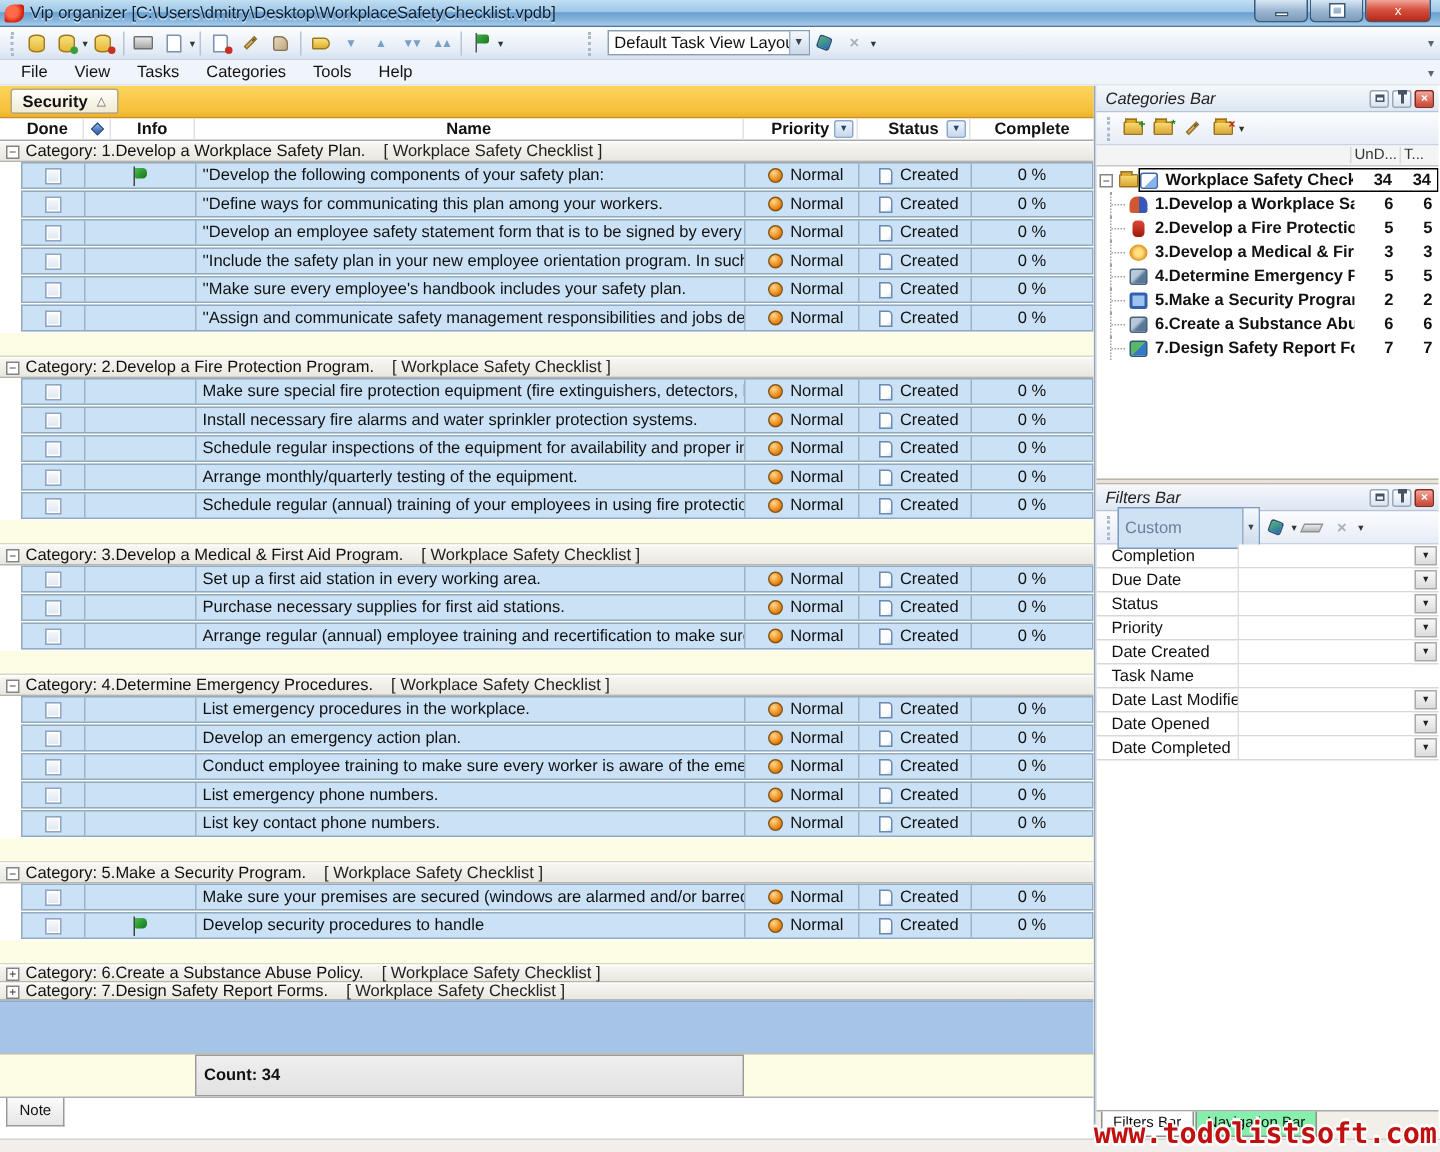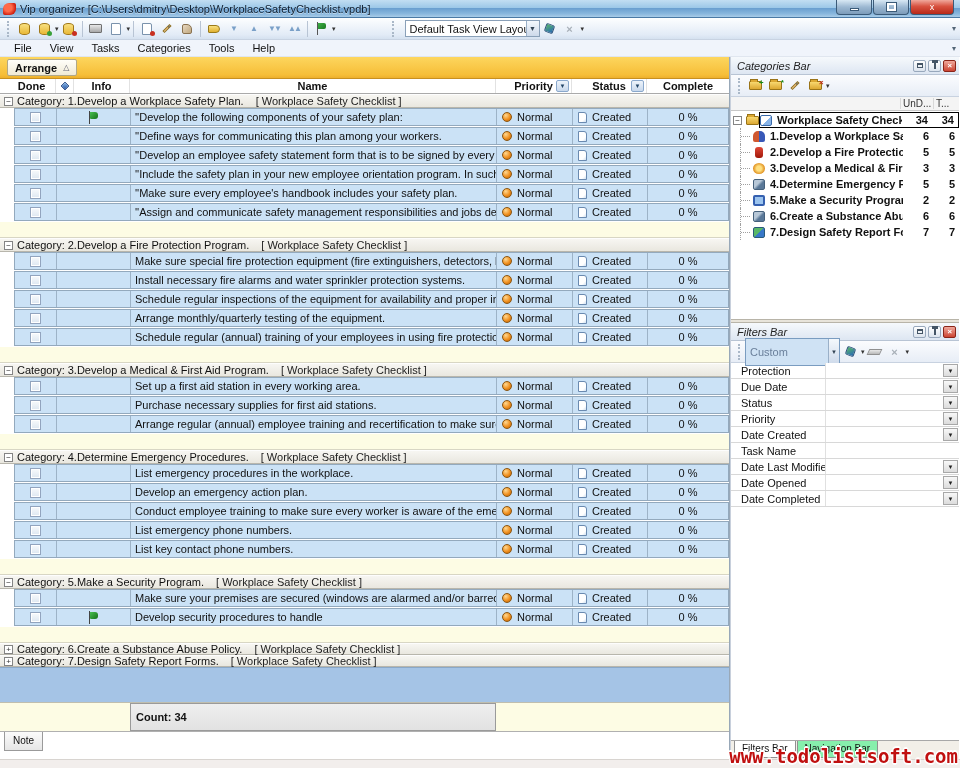--- a/index.html
+++ b/index.html
@@ -70,21 +70,21 @@
   .cat-row { height:14px; display:flex; align-items:center; background:linear-gradient(#f7f6f2,#e9e7df); border-top:1px solid #fdfdfd; border-bottom:1px solid #b8b6ac; padding-left:2px; }
   .cat-row.small { height:12px; }
   .expand { width:9px; height:9px; background:#fff; border:1px solid #848484; font-size:8px; line-height:7px; text-align:center; margin:0 4px 0 2px; color:#333; flex:none; }
   .cat-title { white-space:nowrap; }
   .cat-suffix { margin-left:12px; color:#222; white-space:nowrap; }
   .rows { margin-left:14px; background:#fff; }
   .trow { display:grid; grid-template-columns:42px 74px 366px 76px 75px 1fr; height:18px; background:#cbe2f6; border:1px solid #93a9bd; margin-bottom:1px; align-items:center; }
   .cell { height:100%; display:flex; align-items:center; border-right:1px solid #9db3c7; overflow:hidden; }
   .c-done, .c-info, .c-complete { justify-content:center; }
   .c-name { padding-left:4px; white-space:nowrap; }
-  .c-pri, .c-status { padding-left:5px; }
+  .c-pri, .c-status { padding-left:5px;justify-content:center; }
   .cb { width:11px; height:11px; background:linear-gradient(#f8fafc,#dde7f1); border:1px solid #92a4be; box-shadow:inset 0 0 0 1px #fff; }
   .ball { width:10px; height:10px; border-radius:50%; margin-right:5px; flex:none;
     background:radial-gradient(circle at 35% 30%, #ffd890, #f09020 55%, #b85e00); border:1px solid #8a5510; }
   .doc { width:9px; height:11px; background:linear-gradient(135deg,#fff 70%,#cfe0f0); border:1px solid #6a8ab0; border-radius:0 3px 0 0; margin-right:5px; flex:none; }
   .flagic { position:relative; width:11px; height:13px; }
   .flagic::before { content:""; position:absolute; left:1px; top:0; width:1px; height:13px; background:#444; }
   .flagic::after { content:""; position:absolute; left:2px; top:1px; width:8px; height:7px; background:linear-gradient(135deg,#48c050,#157018); border-radius:0 3px 3px 1px; }
   .gap { height:16px; background:#fdfce4; border-bottom:1px solid #d8d6c4; }
   .bluefill { flex:1; background:#a5c4e6; border-top:1px solid #8aa8c8; }
   .countrow { height:29px; background:#fdfce4; border-top:1px solid #c0beae; display:flex; }
@@ -239,21 +239,21 @@
       <span class="menuitem">Tools</span>
       <span class="menuitem">Help</span>
       <span class="chev-r">▾</span>
   </div>
 
   <div class="main">
 
     <div class="left">
       <div class="goldbar">
         <span class="catbtn">
-          <span>Arrange</span>
+          <span>Security</span>
           <span class="sorttri">△</span>
         </span>
       </div>
 
       <div class="gridhdr">
         <div class="gh" style="border-right:none;"></div>
         <div class="gh">Done</div>
         <div class="gh">
             <span class="diamond"></span>
           </div>
@@ -806,21 +806,21 @@
           <span class="tbi">
               <i class="eraser"></i>
             </span>
           <span class="tbi">
               <span class="i-x">×</span>
             </span>
           <span class="ddcaret">▾</span>
         </div>
         <div id="filter-rows">
             <div class="frow">
-              <span class="flbl">Protection</span>
+              <span class="flbl">Completion</span>
               <span class="fvalcell"></span>
               <span class="fdd">▼</span>
             </div>
             <div class="frow">
               <span class="flbl">Due Date</span>
               <span class="fvalcell"></span>
               <span class="fdd">▼</span>
             </div>
             <div class="frow">
               <span class="flbl">Status</span>

